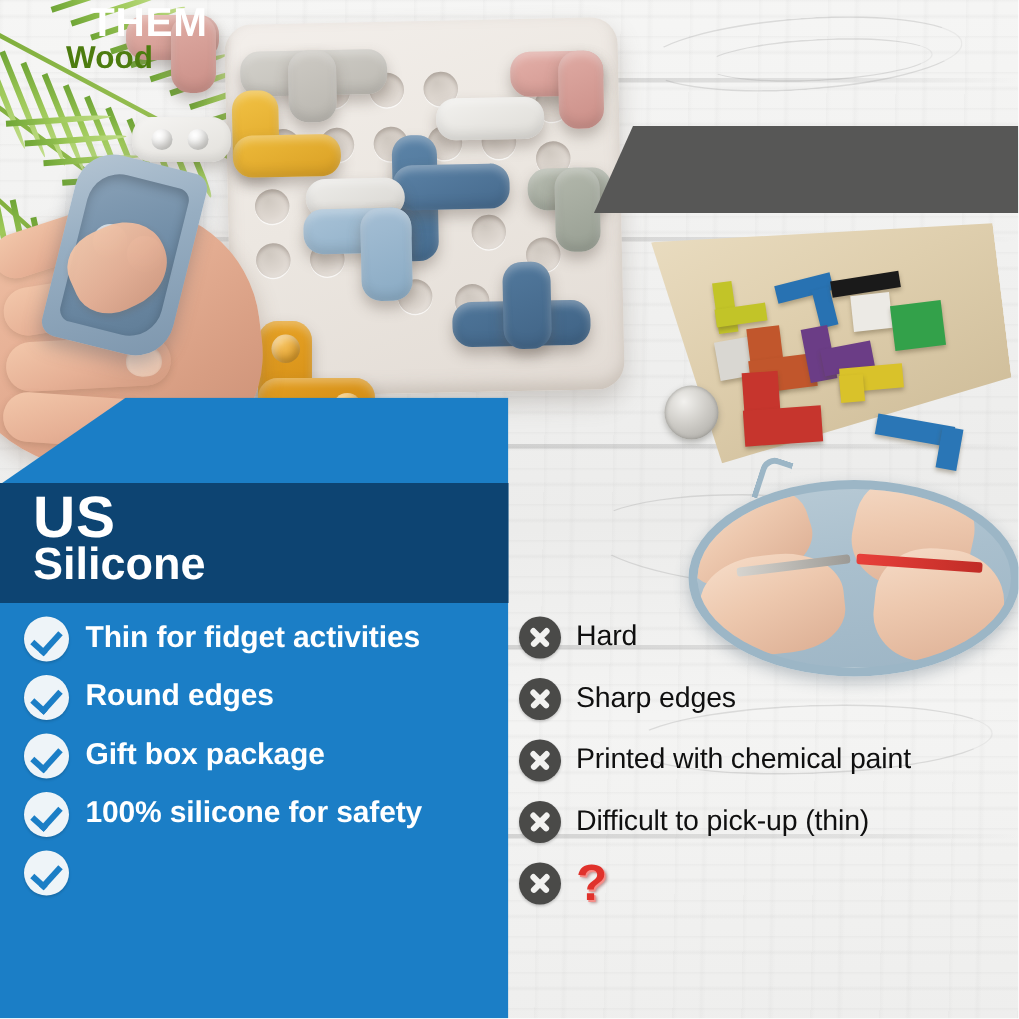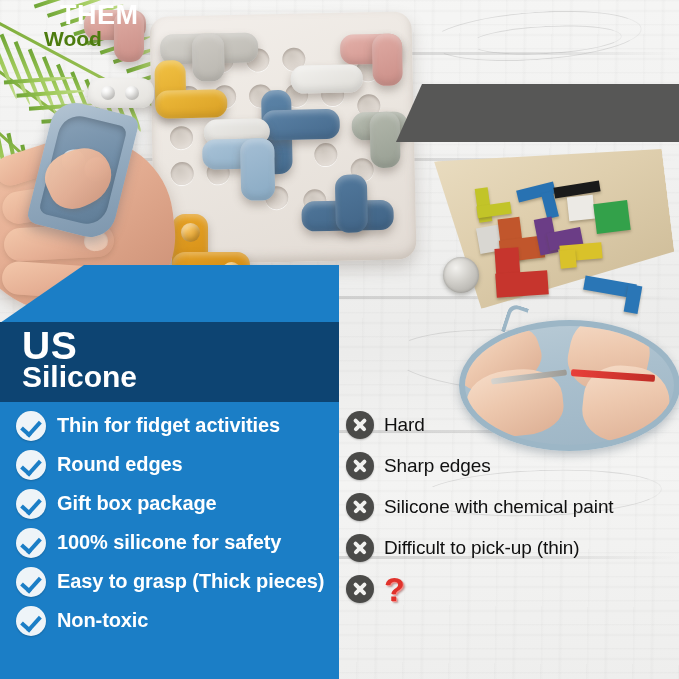--- a/index.html
+++ b/index.html
@@ -415,40 +415,35 @@
     <div class="pro-row">
       <span class="ck"></span>
       <span class="pro-txt">Gift box package</span>
     </div>
     <div class="pro-row">
       <span class="ck"></span>
       <span class="pro-txt">100% silicone for safety</span>
     </div>
     <div class="pro-row">
       <span class="ck"></span>
-      <span class="pro-txt">Easy to grasp (Thick pieces)</span>
-    </div>
-    <div class="pro-row">
-      <span class="ck"></span>
-      <span class="pro-txt">Non-toxic</span>
     </div>
   </div>
 
   <div class="cons">
     <div class="con-row">
       <span class="xc"></span>
       <span class="con-txt">Hard</span>
     </div>
     <div class="con-row">
       <span class="xc"></span>
       <span class="con-txt">Sharp edges</span>
     </div>
     <div class="con-row">
       <span class="xc"></span>
-      <span class="con-txt">Silicone with chemical paint</span>
+      <span class="con-txt">Printed with chemical paint</span>
     </div>
     <div class="con-row">
       <span class="xc"></span>
       <span class="con-txt">Difficult to pick-up (thin)</span>
     </div>
     <div class="con-row">
       <span class="xc"></span>
       <span class="qmark">?</span>
     </div>
   </div>

